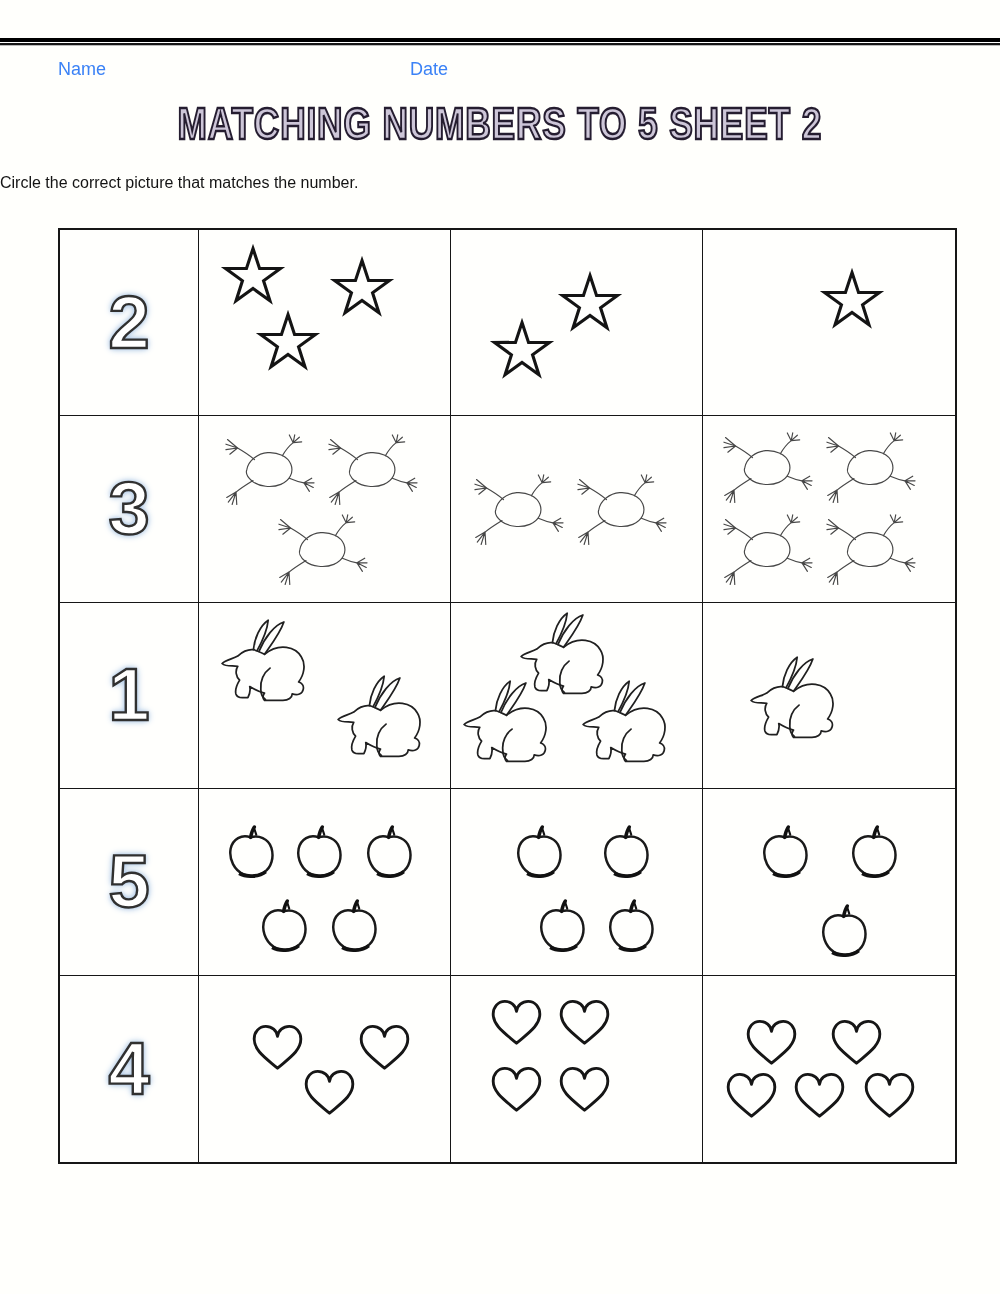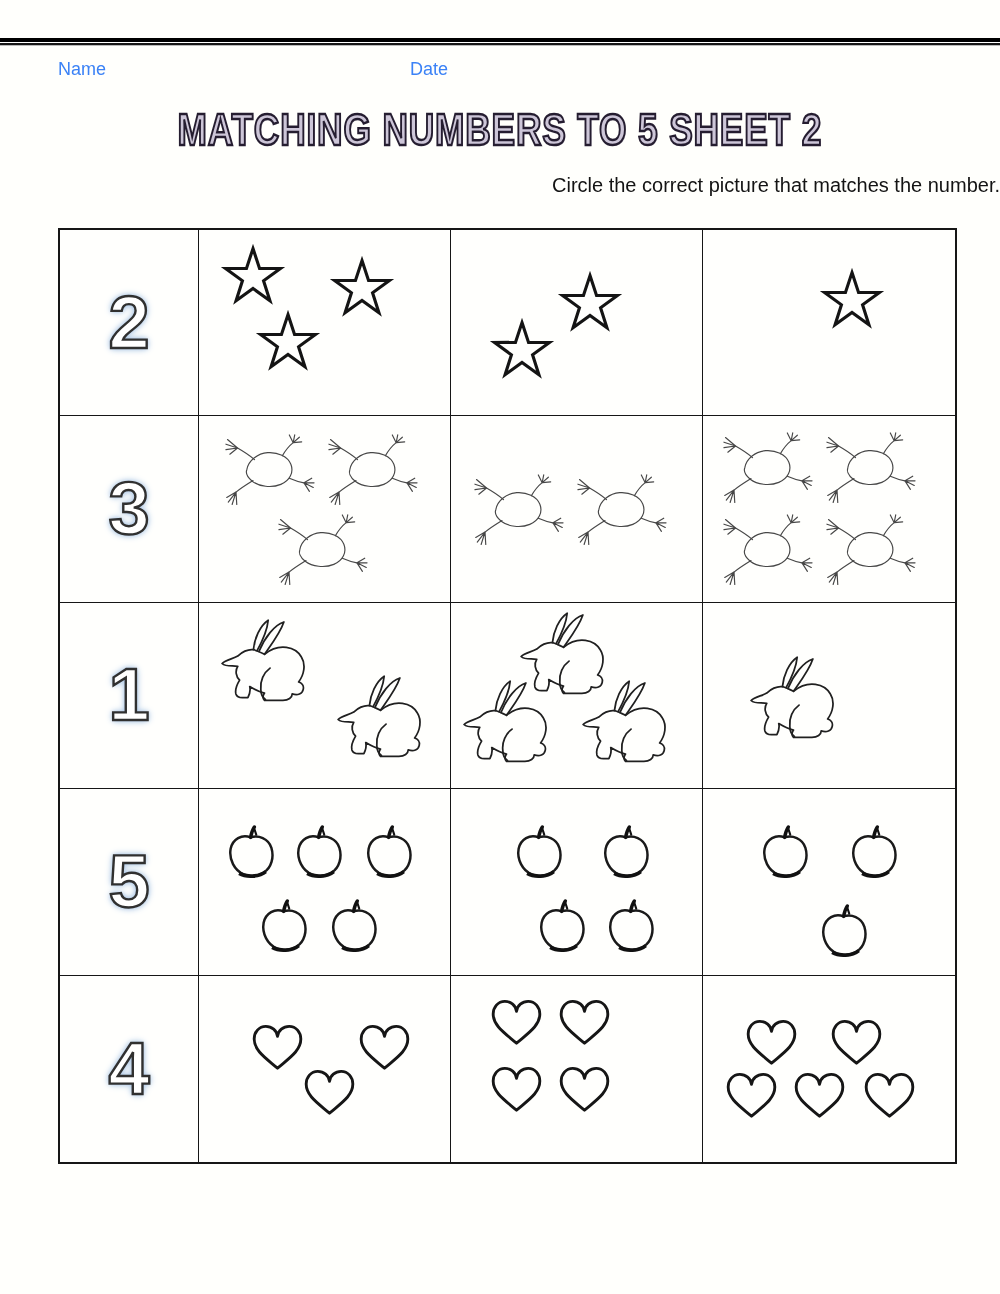--- a/index.html
+++ b/index.html
@@ -16,34 +16,34 @@
     position:absolute;left:0;top:38px;width:1000px;height:8px;
     background:linear-gradient(#000 0 50%, #fff 50% 62%, #161616 62% 84%, #bbb 84% 100%);
   }
   .field-label{
     position:absolute;top:59px;
     font-size:18px;color:#3b82f6;
   }
   .name-label{left:58px;}
   .date-label{left:410px;}
   .title-wrap{
-    position:absolute;top:101px;left:0;width:1000px;text-align:center;margin-top:6px;
+    position:absolute;top:101px;left:0;width:1000px;text-align:center;
   }
   .title-text{
     display:inline-block;
     font-size:41px;font-weight:700;letter-spacing:1px;
     transform:scale(0.86,1.1);
     color:var(--title-fill,#cdc6d8);
     -webkit-text-stroke:2.2px var(--title-outline,#251d30);
     text-shadow:1px 1px 0 rgba(100,92,120,.35);
     white-space:nowrap;
   }
   .instruction{
-    position:absolute;top:174px;left:0;width:1000px;text-align:right;
-    font-size:20px;color:#141414;
+    position:absolute;top:174px;left:0;width:1000px;text-align:left;
+    font-size:16px;color:#141414;
   }
   .worksheet-table{
     position:absolute;left:58px;top:228px;
     display:grid;
     grid-template-columns:139px 252px 252px 252px;
     grid-template-rows:repeat(5,186.4px);
     border:2px solid #161616;
     background:#fffffd;
   }
   .cell{

